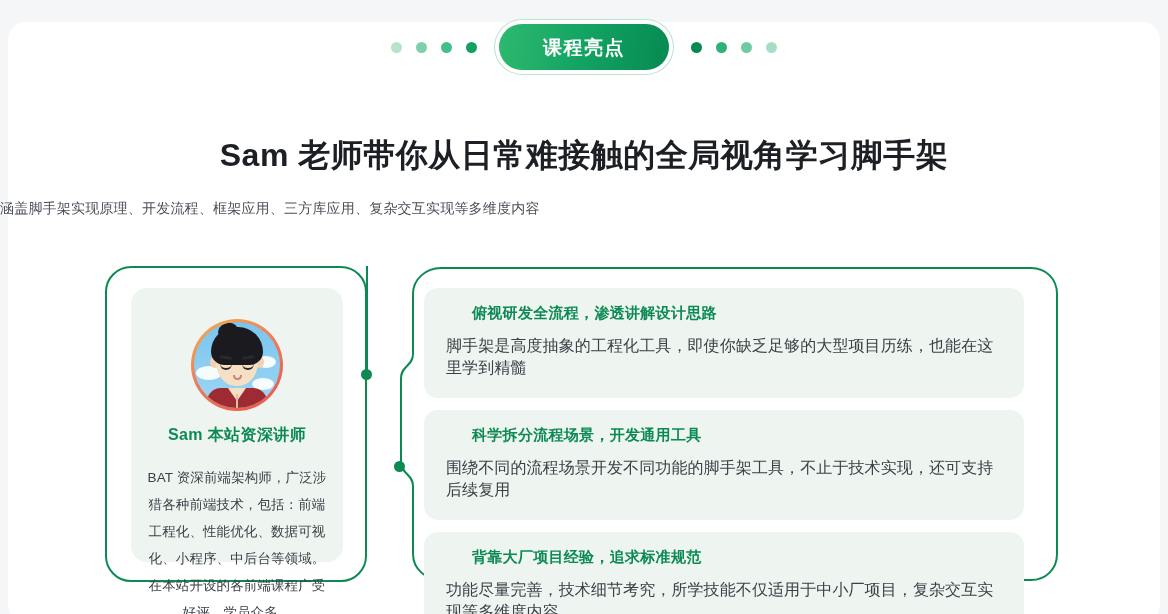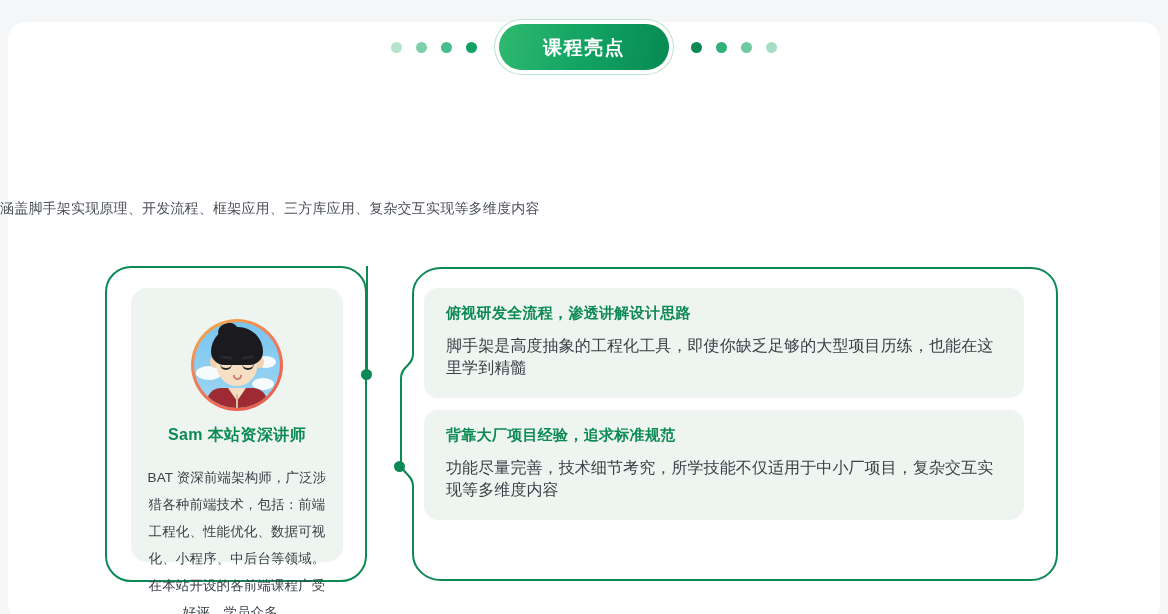--- a/index.html
+++ b/index.html
@@ -224,20 +224,21 @@
     border-radius:14px;
     padding:16px 22px 18px 22px;
     margin-bottom:12px;
   }
   .feature-title {
     font-size:15px;
     font-weight:bold;
     color:#0d8a54;
     letter-spacing:0.3px;
     margin-bottom:12px;
+    margin-left:26px;
   }
   .feature-desc {
     font-size:16px;
     color:#3b4047;
     letter-spacing:0.1px;
     line-height:1.4;
   }
 </style>
 </head>
 <body>
@@ -258,20 +259,21 @@
     </span>
 
     <span class="dots right">
       <span class="dot" style="background:#068a52"></span>
       <span class="dot" style="background:#2fb177"></span>
       <span class="dot" style="background:#6fcaa2"></span>
       <span class="dot" style="background:#a8ddc5"></span>
     </span>
   </div>
 
+  <div class="title">Sam 老师带你从日常难接触的全局视角学习脚手架</div>
   <div class="subtitle">涵盖脚手架实现原理、开发流程、框架应用、三方库应用、复杂交互实现等多维度内容</div>
 
   <div class="content">
 
     <div class="teacher-outline"></div>
     <div class="conn-left"></div>
     <div class="conn-left-dot"></div>
     <div class="conn-right-dot"></div>
 
     <div class="teacher-inner">
@@ -316,19 +318,23 @@
                  C14 208 2 208 2 196 Z" stroke="#0d8a54" stroke-width="2" fill="none"></path>
       </svg>
     </div>
 
     <div class="feature-list">
       <div class="feature-card">
         <div class="feature-title">俯视研发全流程，渗透讲解设计思路</div>
         <div class="feature-desc">脚手架是高度抽象的工程化工具，即使你缺乏足够的大型项目历练，也能在这里学到精髓</div>
       </div>
       <div class="feature-card">
+        <div class="feature-title">科学拆分流程场景，开发通用工具</div>
+        <div class="feature-desc">围绕不同的流程场景开发不同功能的脚手架工具，不止于技术实现，还可支持后续复用</div>
+      </div>
+      <div class="feature-card">
         <div class="feature-title">背靠大厂项目经验，追求标准规范</div>
         <div class="feature-desc">功能尽量完善，技术细节考究，所学技能不仅适用于中小厂项目，复杂交互实现等多维度内容</div>
       </div>
     </div>
 
   </div>
 </div>
 
 </body></html>

